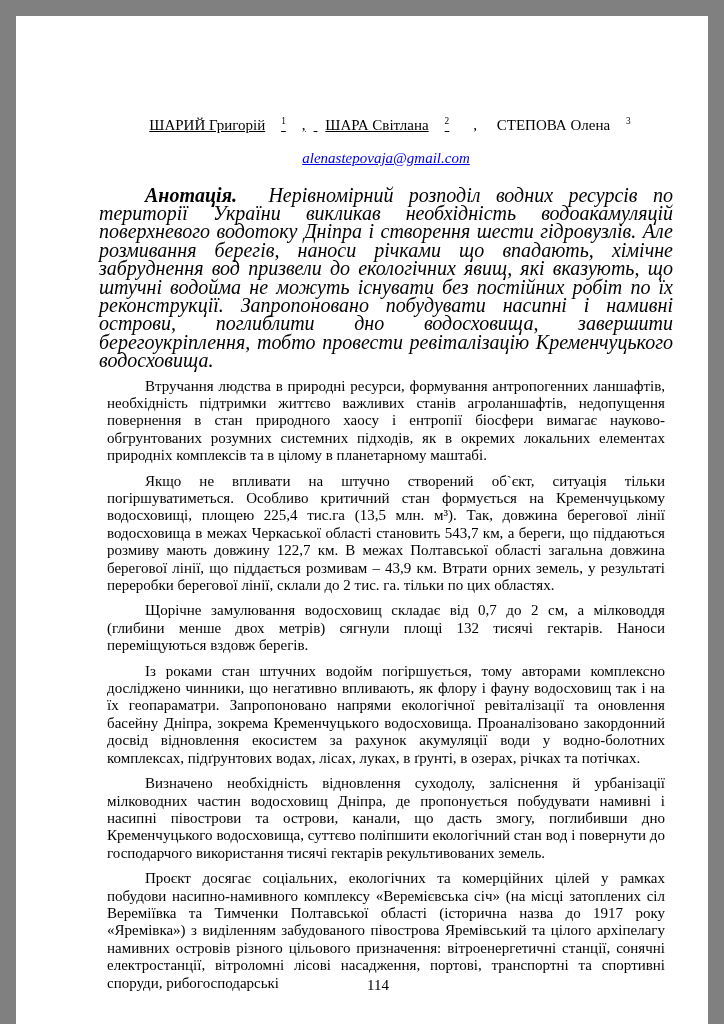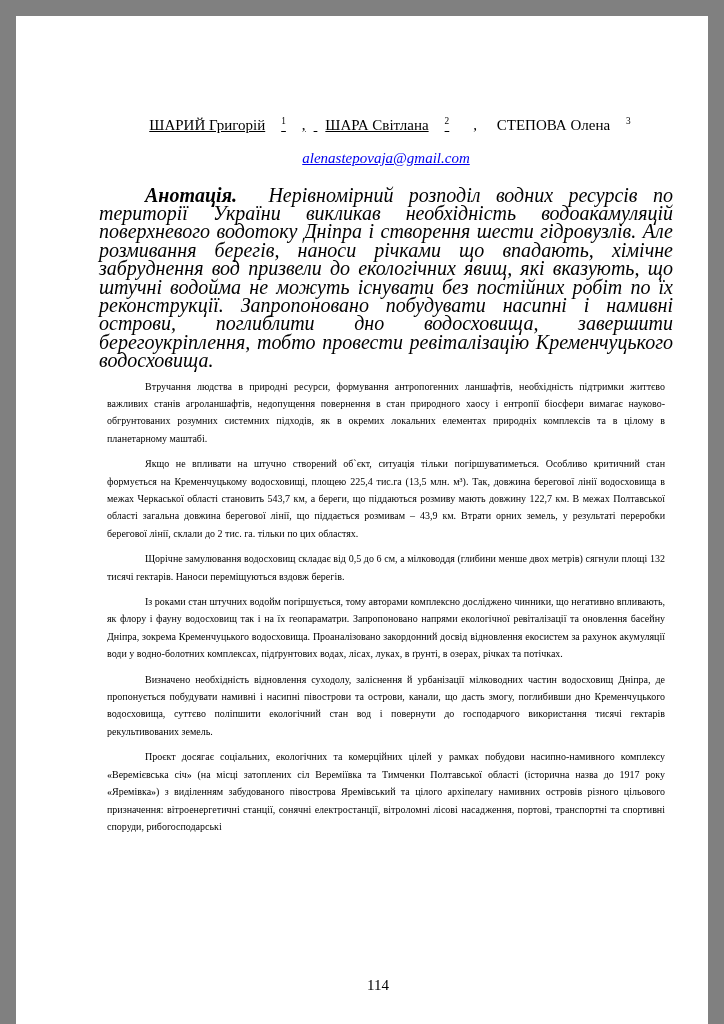--- a/index.html
+++ b/index.html
@@ -59,21 +59,21 @@
     text-align: justify;
     font-style: italic;
     font-size: 20px;
     line-height: 18.4px;
     text-indent: 38px;
   }
   .abstract .abstract-label { font-weight: bold; }
   .body-text { margin-top: 7px; }
   .body-text p {
     text-align: justify;
-    font-size: 10px;
+    font-size: 15px;
     line-height: 17.4px;
     text-indent: 38px;
   }
   .page-number {
     position: absolute;
     left: 0;
     right: 0;
     top: 953px;
     text-align: center;
     font-size: 15px;
@@ -90,21 +90,21 @@
 
     <div class="affil-block">
       <div class="email-line"><a class="email-link">alenastepovaja@gmail.com</a></div>
     </div>
 
     <p class="abstract"><span class="abstract-label">Анотація.</span><span> Нерівномірний розподіл водних ресурсів по території України викликав необхідність водоакамуляцій поверхневого водотоку Дніпра і створення шести гідровузлів. Але розмивання берегів, наноси річками що впадають, хімічне забруднення вод призвели до екологічних явищ, які вказують, що штучні водойма не можуть існувати без постійних робіт по їх реконструкції. Запропоновано побудувати насипні і намивні острови, поглиблити дно водосховища, завершити берегоукріплення, тобто провести ревіталізацію Кременчуцького водосховища.</span></p>
 
     <div class="body-text">
       <p>Втручання людства в природні ресурси, формування антропогенних ланшафтів, необхідність підтримки життєво важливих станів агроланшафтів, недопущення повернення в стан природного хаосу і ентропії біосфери вимагає науково-обгрунтованих розумних системних підходів, як в окремих локальних елементах природніх комплексів та в цілому в планетарному маштабі.</p>
       <p>Якщо не впливати на штучно створений об`єкт, ситуація тільки погіршуватиметься. Особливо критичний стан формується на Кременчуцькому водосховищі, площею 225,4 тис.га (13,5 млн. м³). Так, довжина берегової лінії водосховища в межах Черкаської області становить 543,7 км, а береги, що піддаються розмиву мають довжину 122,7 км. В межах Полтавської області загальна довжина берегової лінії, що піддається розмивам – 43,9 км. Втрати орних земель, у результаті переробки берегової лінії, склали до 2 тис. га. тільки по цих областях.</p>
-      <p>Щорічне замулювання водосховищ складає від 0,5 до 6 см, а мілководдя (глибини менше двох метрів) сягнули площі 132 тисячі гектарів. Наноси переміщуються вздовж берегів.</p>
+      <p>Щорічне замулювання водосховищ складає від 0,7 до 2 см, а мілководдя (глибини менше двох метрів) сягнули площі 132 тисячі гектарів. Наноси переміщуються вздовж берегів.</p>
       <p>Із роками стан штучних водойм погіршується, тому авторами комплексно досліджено чинники, що негативно впливають, як флору і фауну водосховищ так і на їх геопараматри. Запропоновано напрями екологічної ревіталізації та оновлення басейну Дніпра, зокрема Кременчуцького водосховища. Проаналізовано закордонний досвід відновлення екосистем за рахунок акумуляції води у водно-болотних комплексах, підґрунтових водах, лісах, луках, в ґрунті, в озерах, річках та потічках.</p>
       <p>Визначено необхідність відновлення суходолу, заліснення й урбанізації мілководних частин водосховищ Дніпра, де пропонується побудувати намивні і насипні півострови та острови, канали, що дасть змогу, поглибивши дно Кременчуцького водосховища, суттєво поліпшити екологічний стан вод і повернути до господарчого використання тисячі гектарів рекультивованих земель.</p>
       <p>Проєкт досягає соціальних, екологічних та комерційних цілей у рамках побудови насипно-намивного комплексу «Веремієвська січ» (на місці затоплених сіл Вереміївка та Тимченки Полтавської області (історична назва до 1917 року «Яремівка») з виділенням забудованого півострова Яремівський та цілого архіпелагу намивних островів різного цільового призначення: вітроенергетичні станції, сонячні електростанції, вітроломні лісові насадження, портові, транспортні та спортивні споруди, рибогосподарські</p>
     </div>
 
   </div>
 
   <div class="page-number">114</div>
 </div>
 

